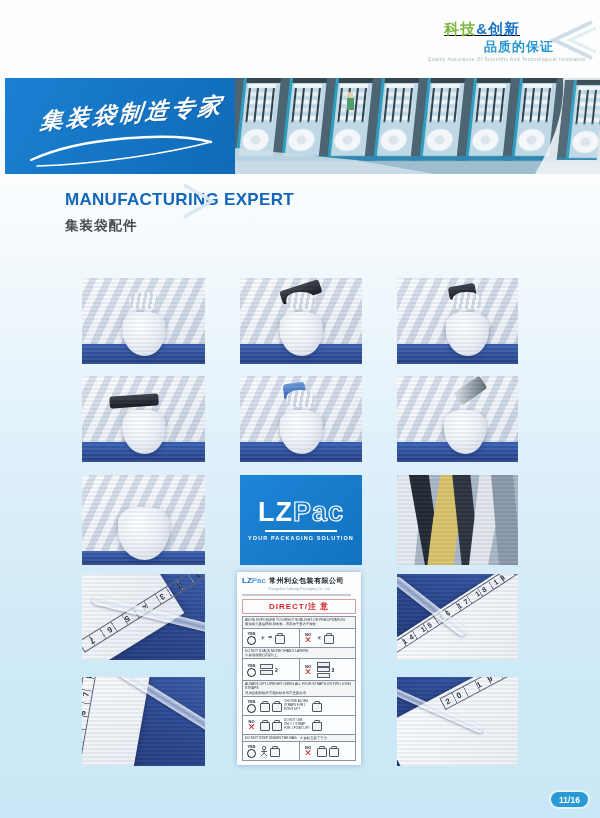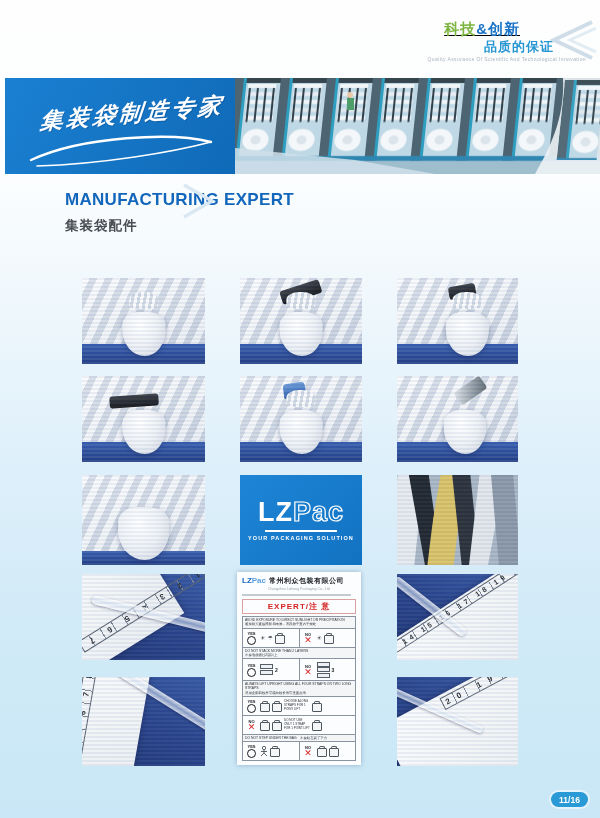--- a/index.html
+++ b/index.html
@@ -251,21 +251,21 @@
     <div class="scan"></div>
   </div>
 
   <div id="caution">
     <div class="cl-head">
       <span class="cl-logo"><span>LZ</span><span class="pac">Pac</span></span>
       <span class="cl-company">常州利众包装有限公司</span>
     </div>
     <div class="cl-company-en">Changzhou Lizhong Packaging Co., Ltd</div>
     <div class="cl-addr"></div>
-    <div class="cl-caution">EXPERT/注 意</div>
+    <div class="cl-caution">DIRECT/注 意</div>
     <div class="cl-table">
 
       <div class="cl-sechead">
         <span>AVOID EXPOSURE TO DIRECT SUNLIGHT OR PRECIPITATION</span><br><span>避免阳光直接照射和雨淋，请存放于室内干燥处</span>
       </div>
       <div class="cl-row">
         <div class="cl-cell l">
           <span class="yesno">
               <span class="yn-word">YES</span>
               <span class="circle"></span>

